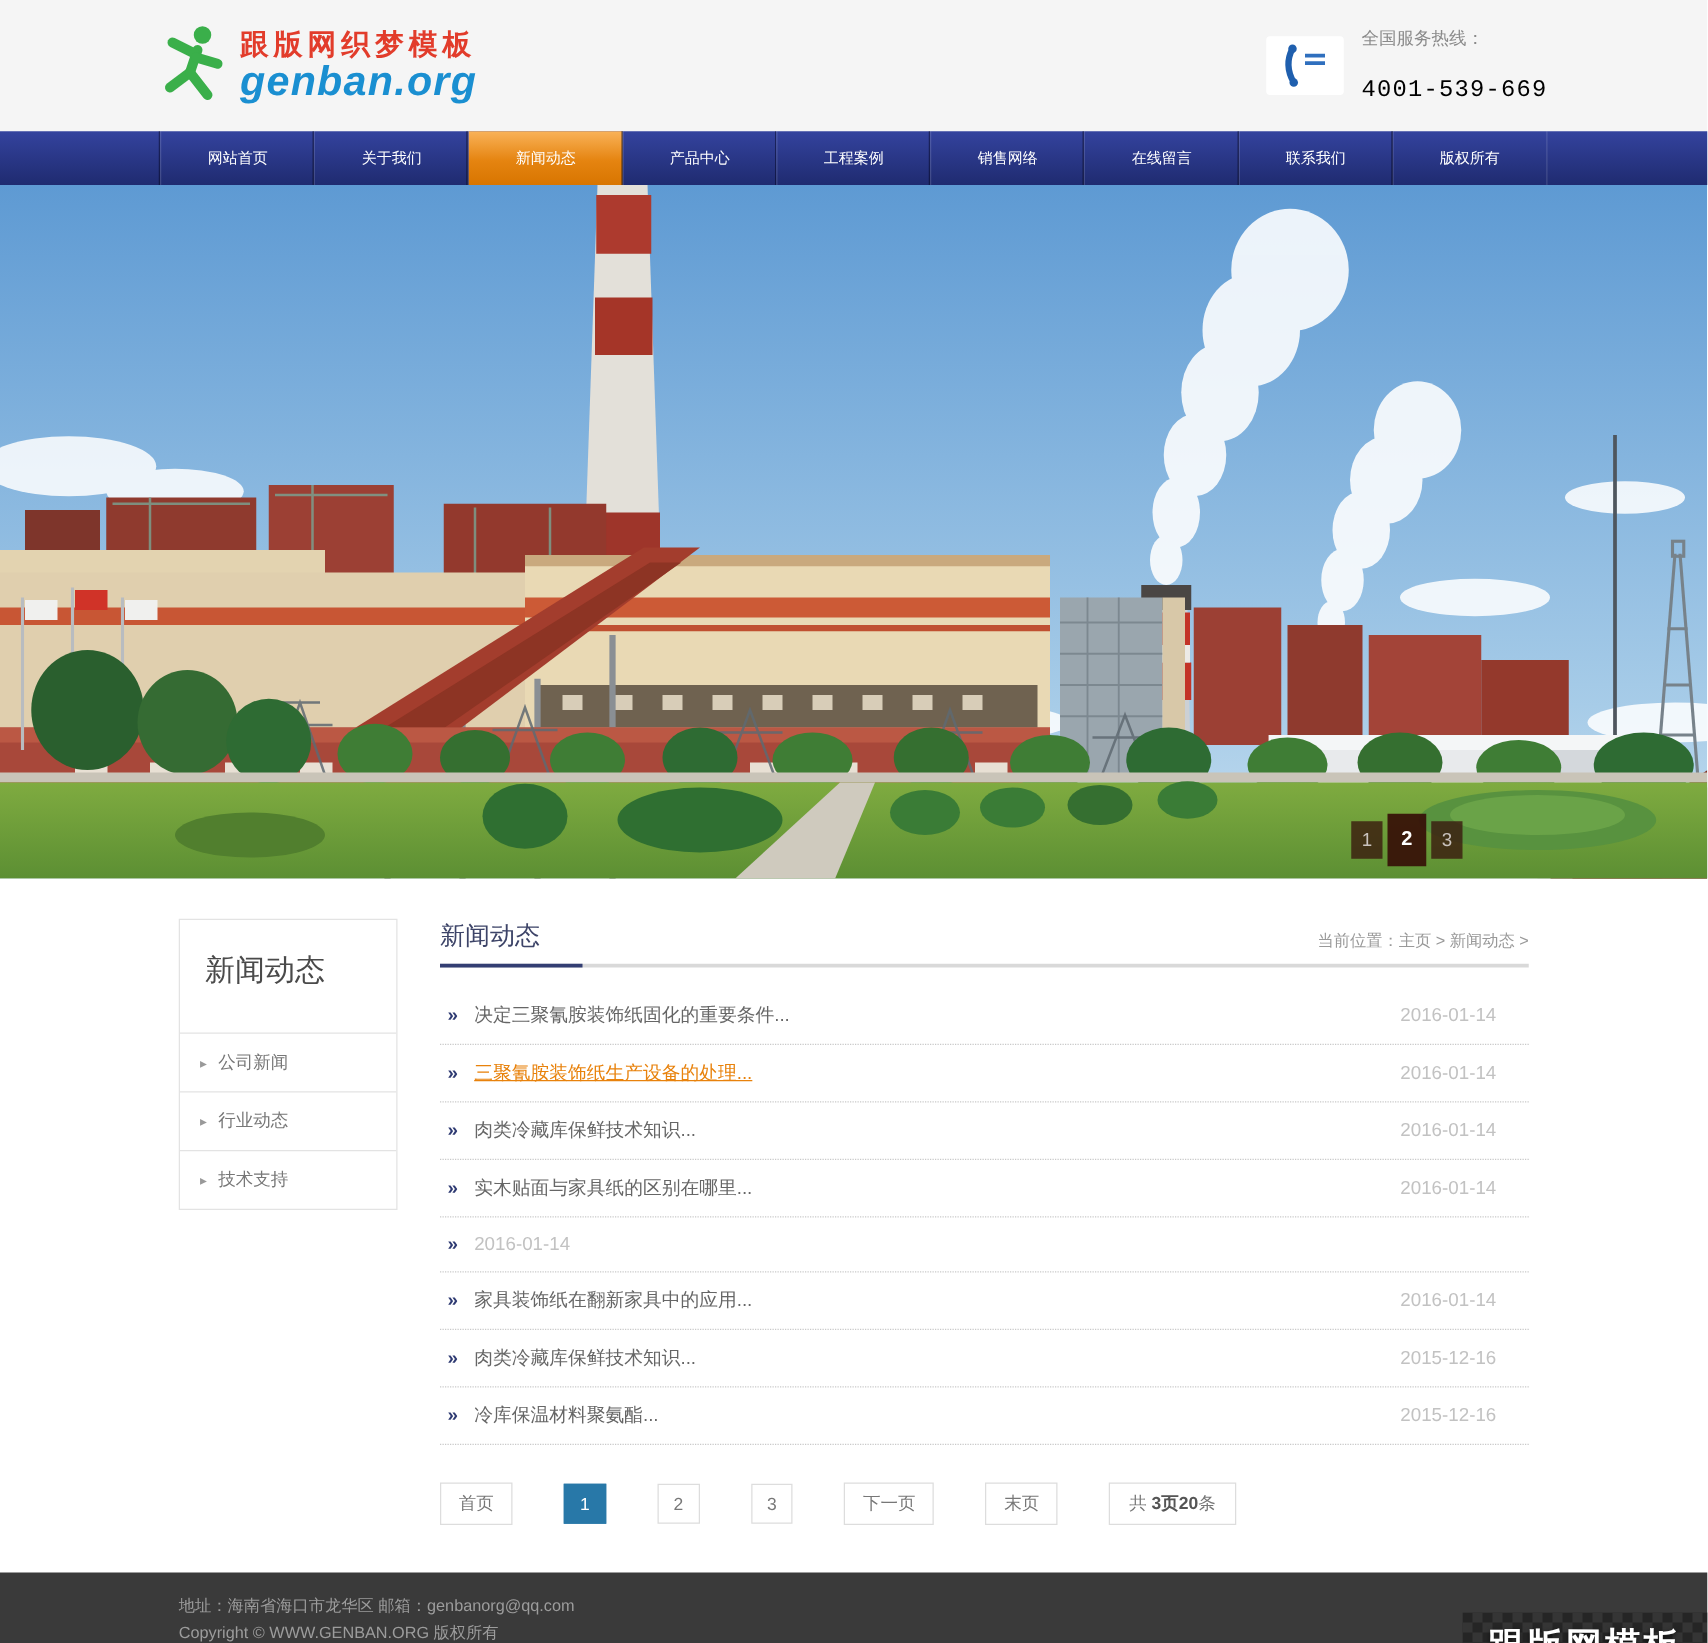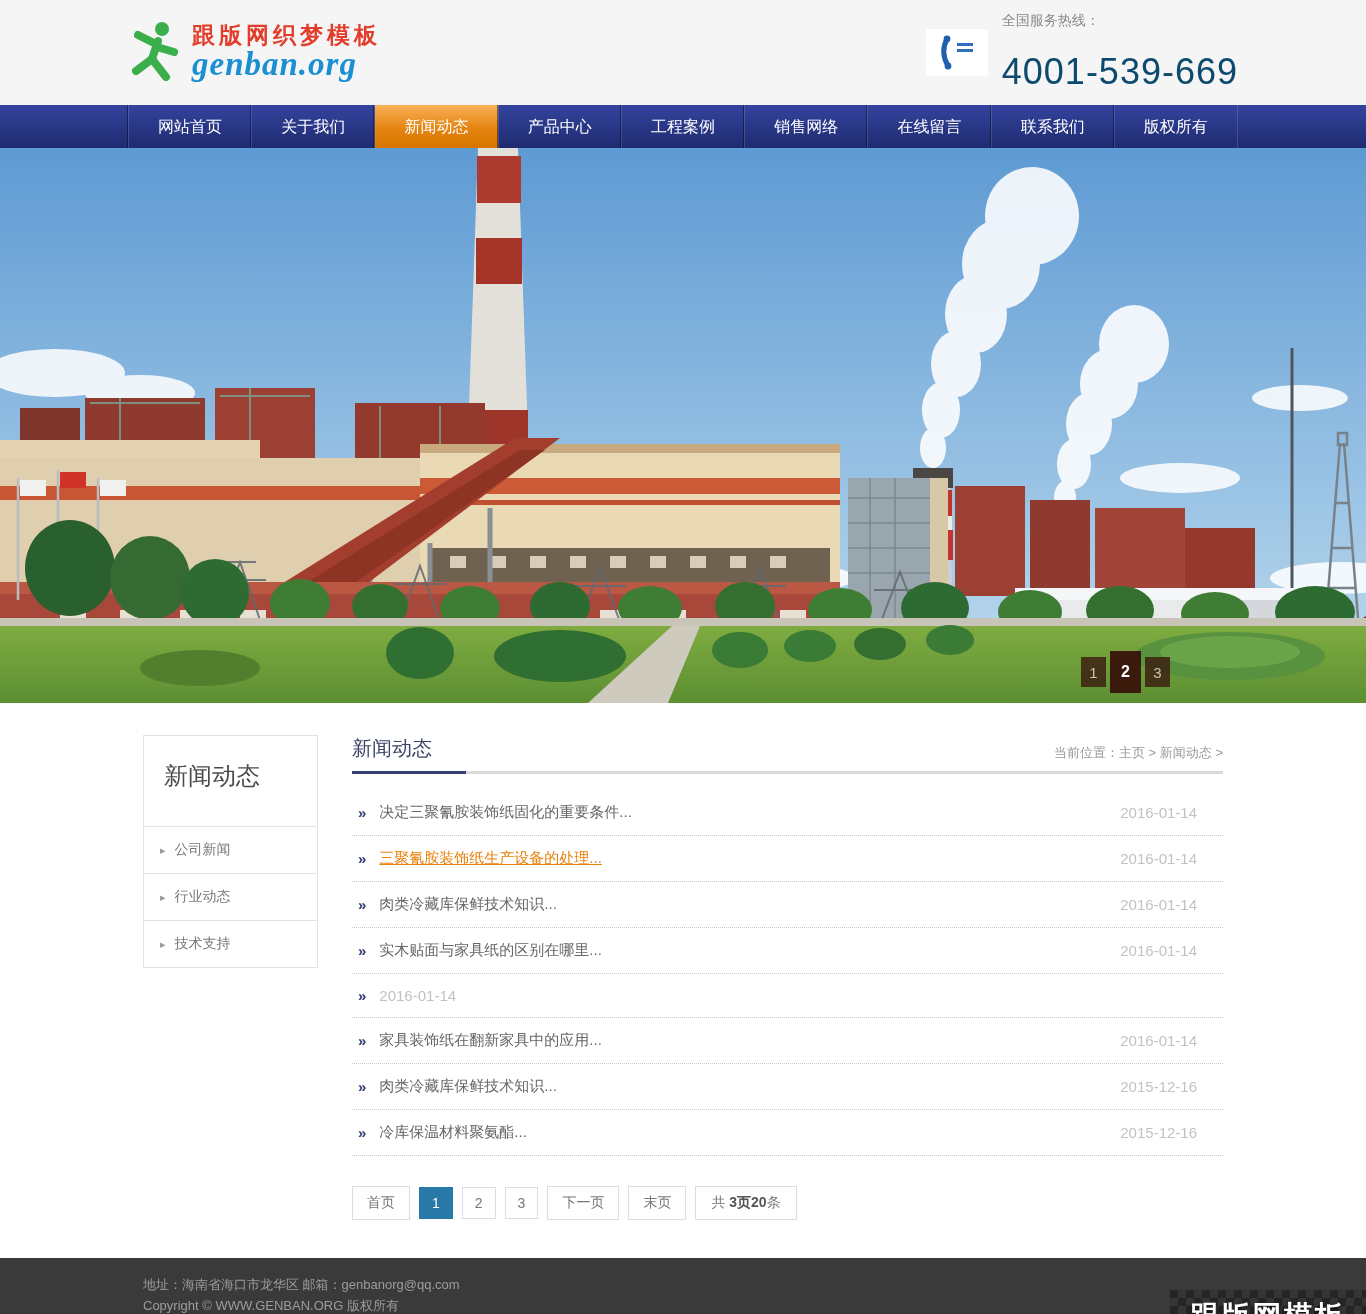--- a/index.html
+++ b/index.html
@@ -9,35 +9,35 @@
     background:#fff; color:#333; position:relative; min-height:1314px;
   }
   a { text-decoration:none; }
   .container { width:1080px; margin:0 auto; }
 
   
   .header { height:105px; background:#f5f5f5; }
   .header .container { display:flex; justify-content:space-between; align-items:center; height:100%; width:1110px; }
   .logo { display:flex; align-items:center; cursor:pointer; }
   .logo-runner { margin-right:6px; }
-  .logo-text { display:flex; flex-direction:column; line-height:1;font-family:Liberation Serif, serif; }
+  .logo-text { display:flex; flex-direction:column; line-height:1; }
   .logo-cn { color:#e23c2b; font-size:23px; font-weight:bold; letter-spacing:4px; margin-bottom:1px; }
   .logo-en { color:#1a8fd1; font-size:33px; font-weight:bold; font-style:italic; letter-spacing:1px; }
   .hotline { display:flex; align-items:center; }
   .phone-box { width:62px; height:47px; background:#fff; border-radius:3px; display:flex; align-items:center; justify-content:center; margin-right:14px; }
   .hotline-txt { display:flex; flex-direction:column;gap:17px; }
   .hotline-label { color:#8a8a8a; font-size:14px; margin-bottom:4px; }
-  .hotline-number { color:#0c4a6e; font-size:36px; letter-spacing:1px; }
+  .hotline-number { color:#000000; font-size:19px; letter-spacing:1px;font-family:Liberation Mono, monospace; }
 
   
   .nav { height:43px; background:linear-gradient(#34439e, #1f2b70); }
   .nav ul { list-style:none; display:flex; width:1110px; margin:0 auto; height:43px; }
   .nav li { flex:1; border-left:1px solid rgba(255,255,255,.14); box-shadow:-1px 0 0 rgba(0,0,20,.45); }
   .nav li:last-child { border-right:1px solid rgba(255,255,255,.14); }
-  .nav a { display:block; text-align:center; line-height:43px; color:#fff; font-size:16px; }
+  .nav a { display:block; text-align:center; line-height:43px; color:#fff; font-size:12px; }
   .nav li.active a { background:linear-gradient(#f9b258, #e58410 55%, #d87500); }
 
   
   .hero { position:relative; height:555px; overflow:hidden; }
   .hero svg { display:block; }
   .hero-pager { position:absolute; right:194px; bottom:10px; display:flex; align-items:center; }
   .hero-pager span {
     width:25px; height:30px; margin:0 2px; background:rgba(56,22,13,.78);
     color:#c9c2bd; font-size:15px; display:flex; align-items:center; justify-content:center; cursor:pointer;
   }
@@ -62,21 +62,21 @@
   .content-head::after { content:""; position:absolute; left:0; right:0; bottom:0; height:3px; background:#d9d9d9; }
   .content-head::before { content:""; position:absolute; left:0; bottom:0; height:3px; width:114px; background:#333e73; z-index:1; }
 
   .news-list { list-style:none; margin-top:16px; }
   .news-list li { display:flex; align-items:center; padding:13px 26px 13px 6px; border-bottom:1px dotted #c9c9c9; }
   .news-arrow { color:#2e3a72; font-weight:bold; font-size:15px; margin-right:13px; }
   .news-list a { flex:1; color:#666; font-size:15px; }
   .news-list li.hot a { color:#e8820c; text-decoration:underline; }
   .news-date { color:#c2c2c2; font-size:15px; }
 
-  .pagination { margin-top:30px; display:flex; align-items:center; }
+  .pagination { margin-top:30px; display:flex; align-items:center;gap:32px; }
   .pagination .pg { border:1px solid #ddd; background:#fff; color:#777; font-size:14px;
     padding:7px 14px; margin-right:9px; cursor:pointer; }
   .pagination .pg.num { padding:7px 12px; }
   .pagination .pg.active { background:#2878a8; border-color:#2878a8; color:#fff; }
   .pagination .total { border:1px solid #ddd; color:#777; font-size:14px; padding:7px 15px; }
   .pagination .total b { color:#555; }
 
   
   .footer { background:#3a3a3a; padding:16px 0 28px; }
   .footer p { color:#9c9c9c; font-size:13px; line-height:21px; }

